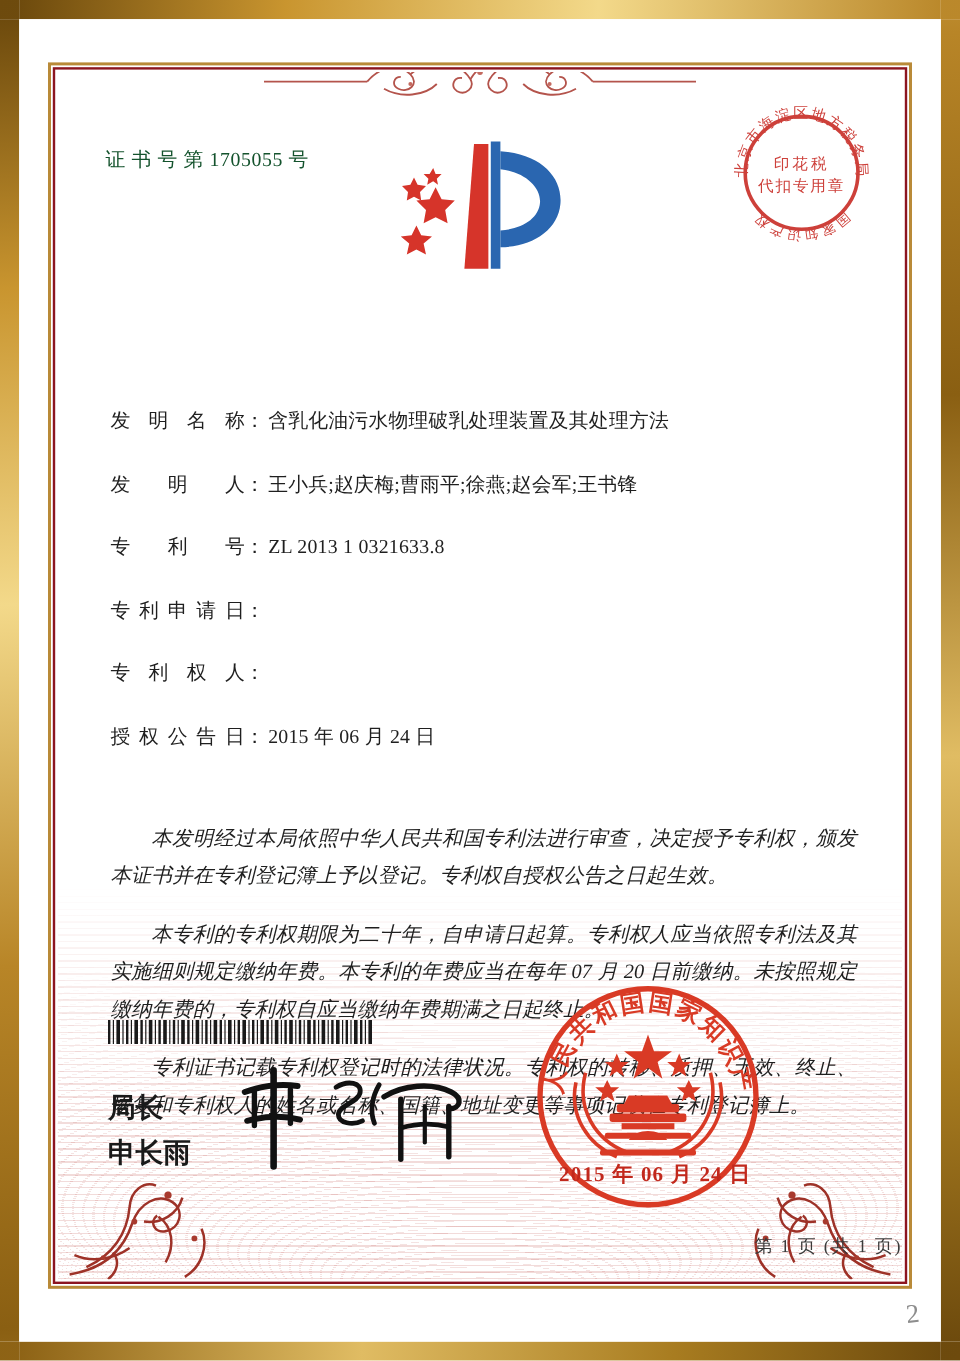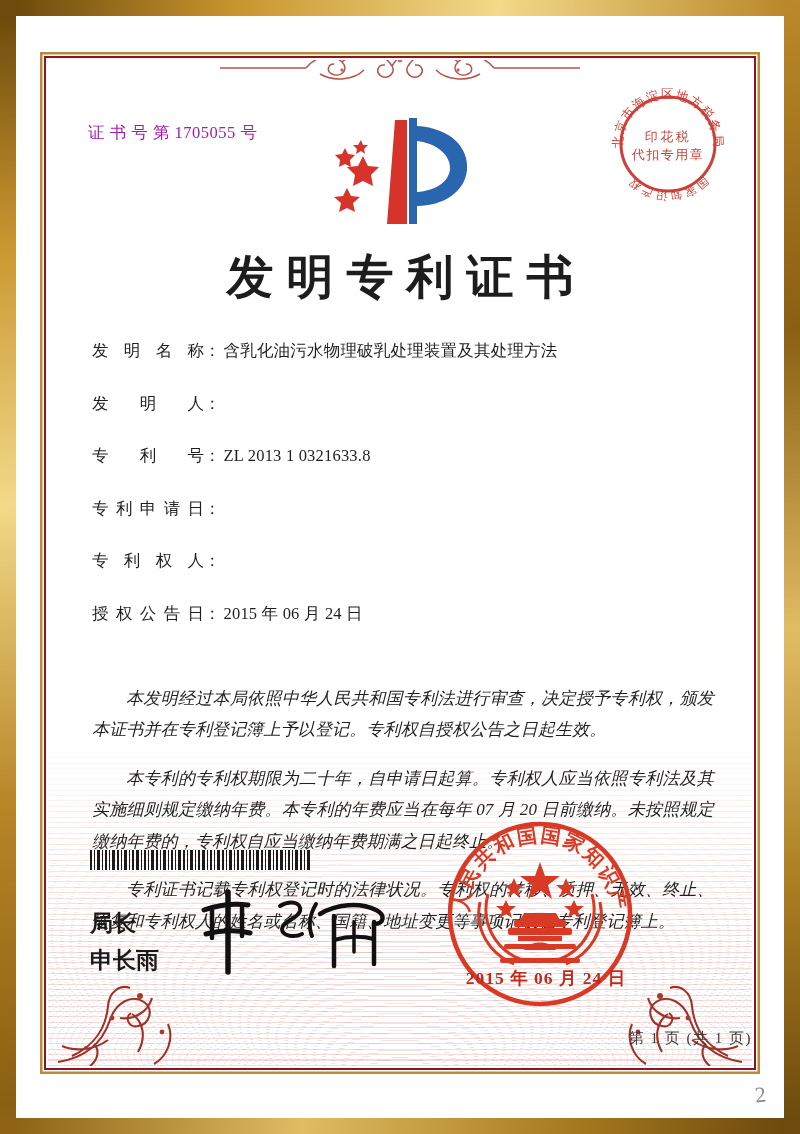--- a/index.html
+++ b/index.html
@@ -59,21 +59,21 @@
 
   
   .orn{position:absolute;pointer-events:none;}
   .orn-top{left:50%;transform:translateX(-50%);top:-14px;width:360px;height:40px;}
   .orn-bl{left:-6px;bottom:-8px;width:150px;height:130px;}
   .orn-br{right:-6px;bottom:-8px;width:150px;height:130px;transform:scaleX(-1);}
 
   
   .cert-no{
     position:absolute;left:40px;top:62px;
-    font-size:16.5px;color:#a21caf;letter-spacing:.5px;white-space:nowrap;
+    font-size:16.5px;color:#14532d;letter-spacing:.5px;white-space:nowrap;
   }
 
   .logo{position:absolute;left:50%;transform:translateX(-50%);top:44px;width:150px;height:128px;}
 
   .duty-stamp{
     position:absolute;right:22px;top:22px;width:124px;height:124px;
     opacity:.92;
   }
 
   .title{
@@ -227,40 +227,40 @@
       <text font-size="12.5" fill="#c9302a" font-family="'Liberation Serif',serif" letter-spacing="1.4">
         <textPath href="#dutyTop" startOffset="50%" text-anchor="middle">北京市海淀区地方税务局</textPath>
       </text>
       <text font-size="11.5" fill="#c9302a" font-family="'Liberation Serif',serif" letter-spacing="2">
         <textPath href="#dutyBot" startOffset="50%" text-anchor="middle">国家知识产权</textPath>
       </text>
       <text x="62" y="59" text-anchor="middle" font-size="13" fill="#c9302a" font-family="'Liberation Serif',serif" letter-spacing="2.5">印花税</text>
       <text x="62" y="77" text-anchor="middle" font-size="13" fill="#c9302a" font-family="'Liberation Serif',serif" letter-spacing="1.5">代扣专用章</text>
     </svg>
 
-    <div class="title">发明专利证书</div>
 
     <div class="fields">
       <div class="frow">
         <div class="flabel">
             <span>发</span>
             <span>明</span>
             <span>名</span>
             <span>称</span>
           </div>
         <div class="fcolon">：</div>
         <div class="fvalue">含乳化油污水物理破乳处理装置及其处理方法</div>
       </div>
       <div class="frow">
         <div class="flabel">
             <span>发</span>
             <span>明</span>
             <span>人</span>
           </div>
         <div class="fcolon">：</div>
+        <div class="fvalue">王小兵;赵庆梅;曹雨平;徐燕;赵会军;王书锋</div>
       </div>
       <div class="frow">
         <div class="flabel">
             <span>专</span>
             <span>利</span>
             <span>号</span>
           </div>
         <div class="fcolon">：</div>
         <div class="fvalue">ZL 2013 1 0321633.8</div>
       </div>

